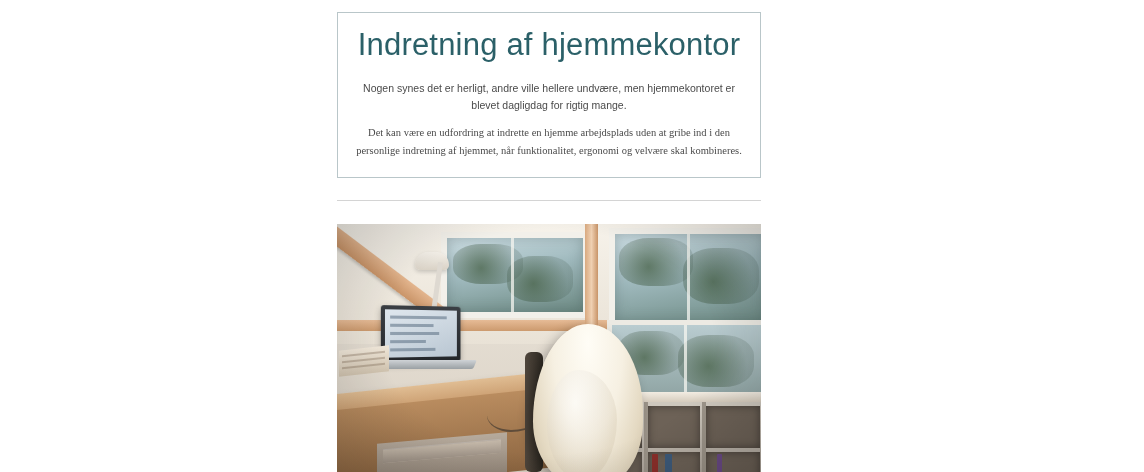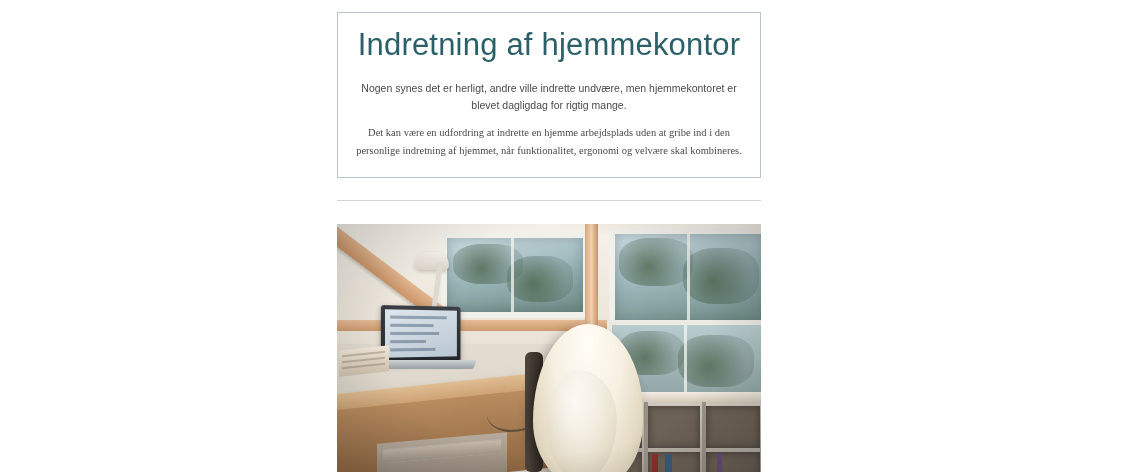--- a/index.html
+++ b/index.html
@@ -263,21 +263,21 @@
 </style>
 </head>
 <body>
 
 <div class="page">
   <div class="content-column">
 
     <div class="header-card">
       <h1 class="title">Indretning af hjemmekontor</h1>
       <div class="intro">
-        <p>Nogen synes det er herligt, andre ville indrette undvære, men hjemmekontoret er blevet dagligdag for rigtig mange.</p>
+        <p>Nogen synes det er herligt, andre ville hellere undvære, men hjemmekontoret er blevet dagligdag for rigtig mange.</p>
         <p>Det kan være en udfordring at indrette en hjemme arbejdsplads uden at gribe ind i den personlige indretning af hjemmet, når funktionalitet, ergonomi og velvære skal kombineres.</p>
       </div>
     </div>
 
     <div class="divider"></div>
 
     <div class="photo-wrap">
       <div class="photo">
         <div class="wall"></div>
         <div class="ceiling-slope"></div>

